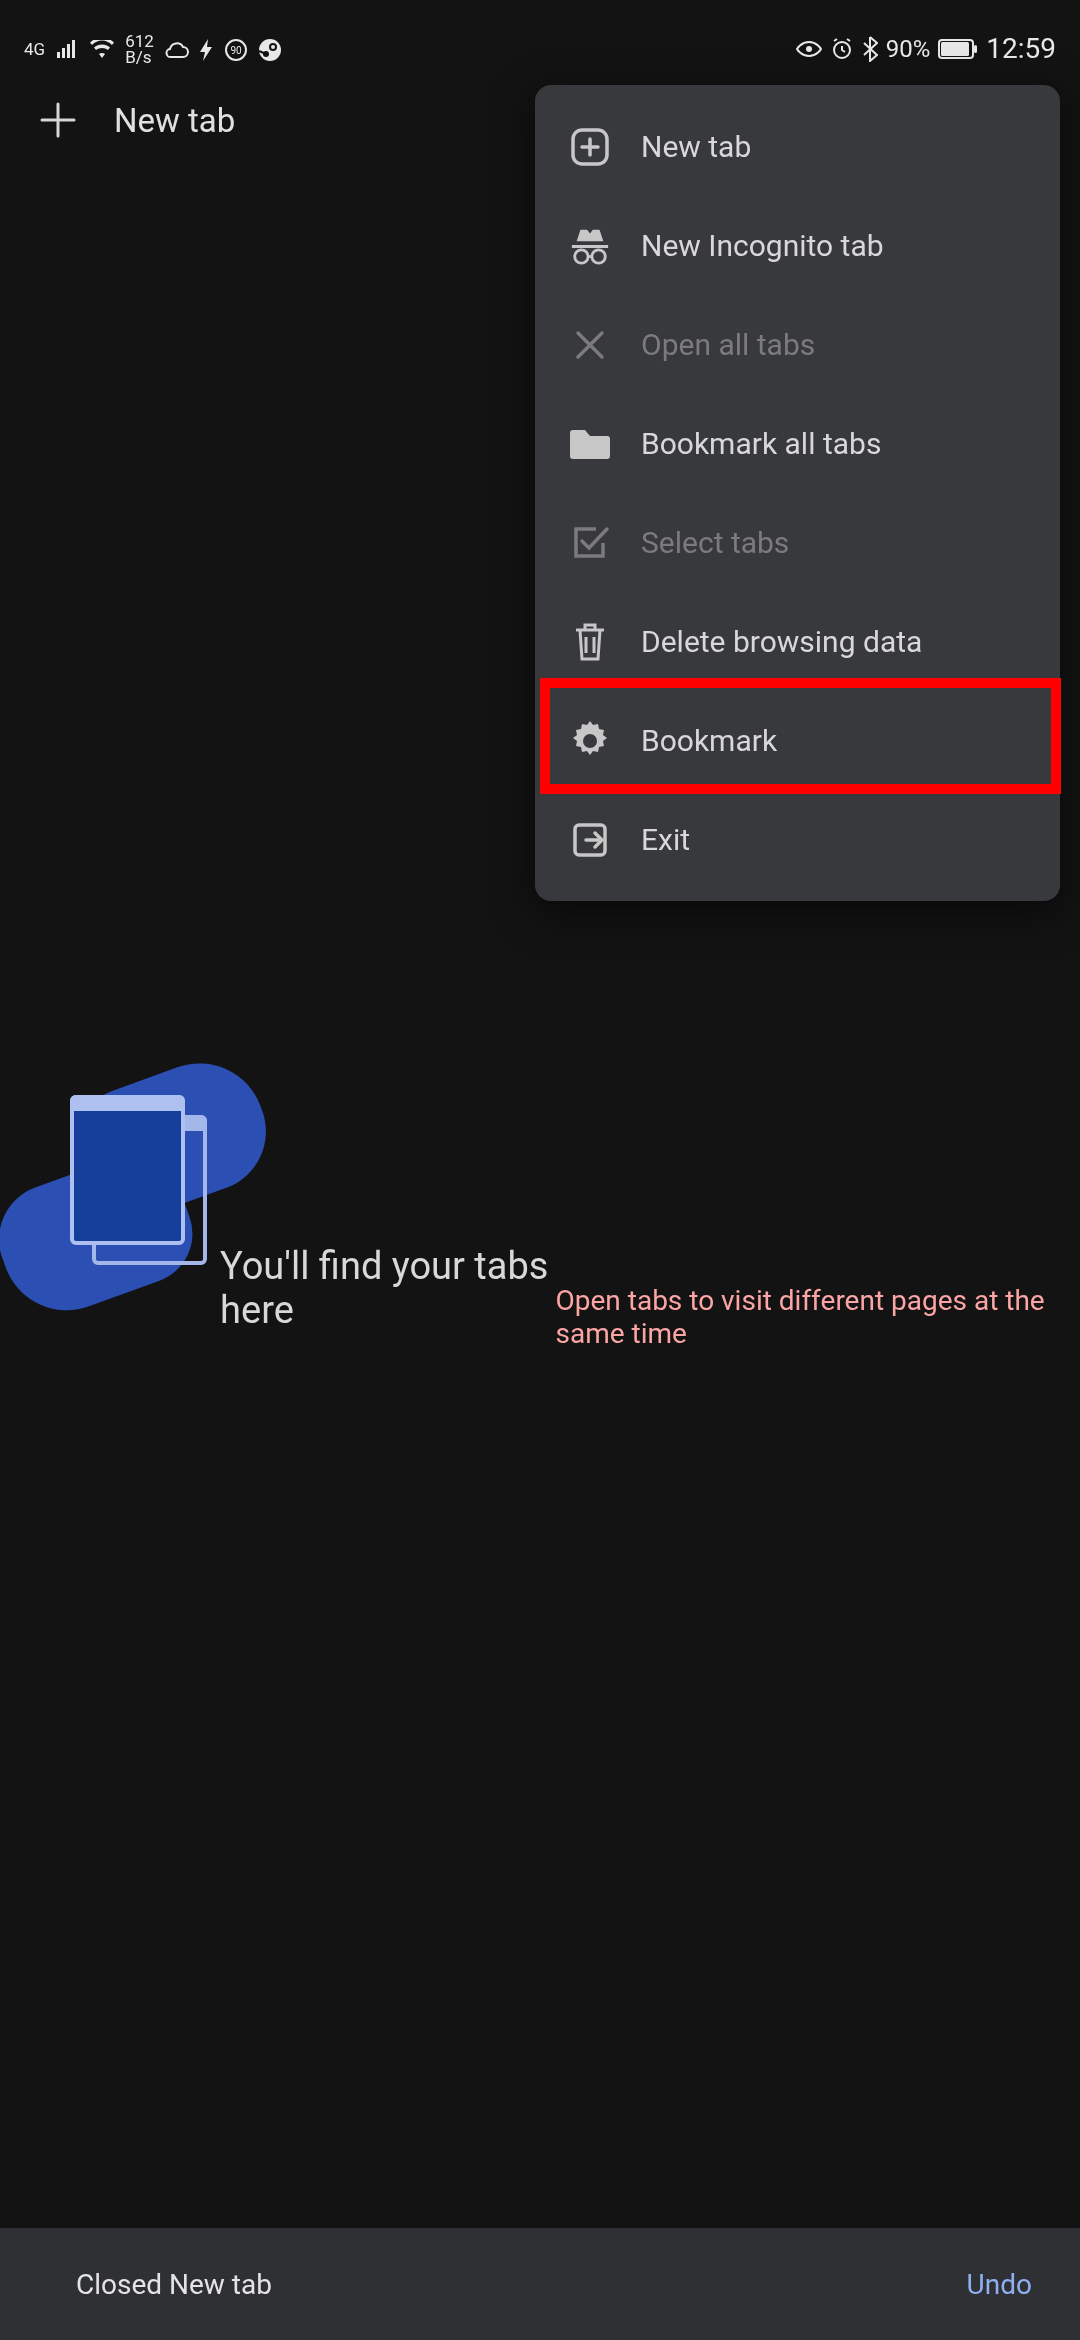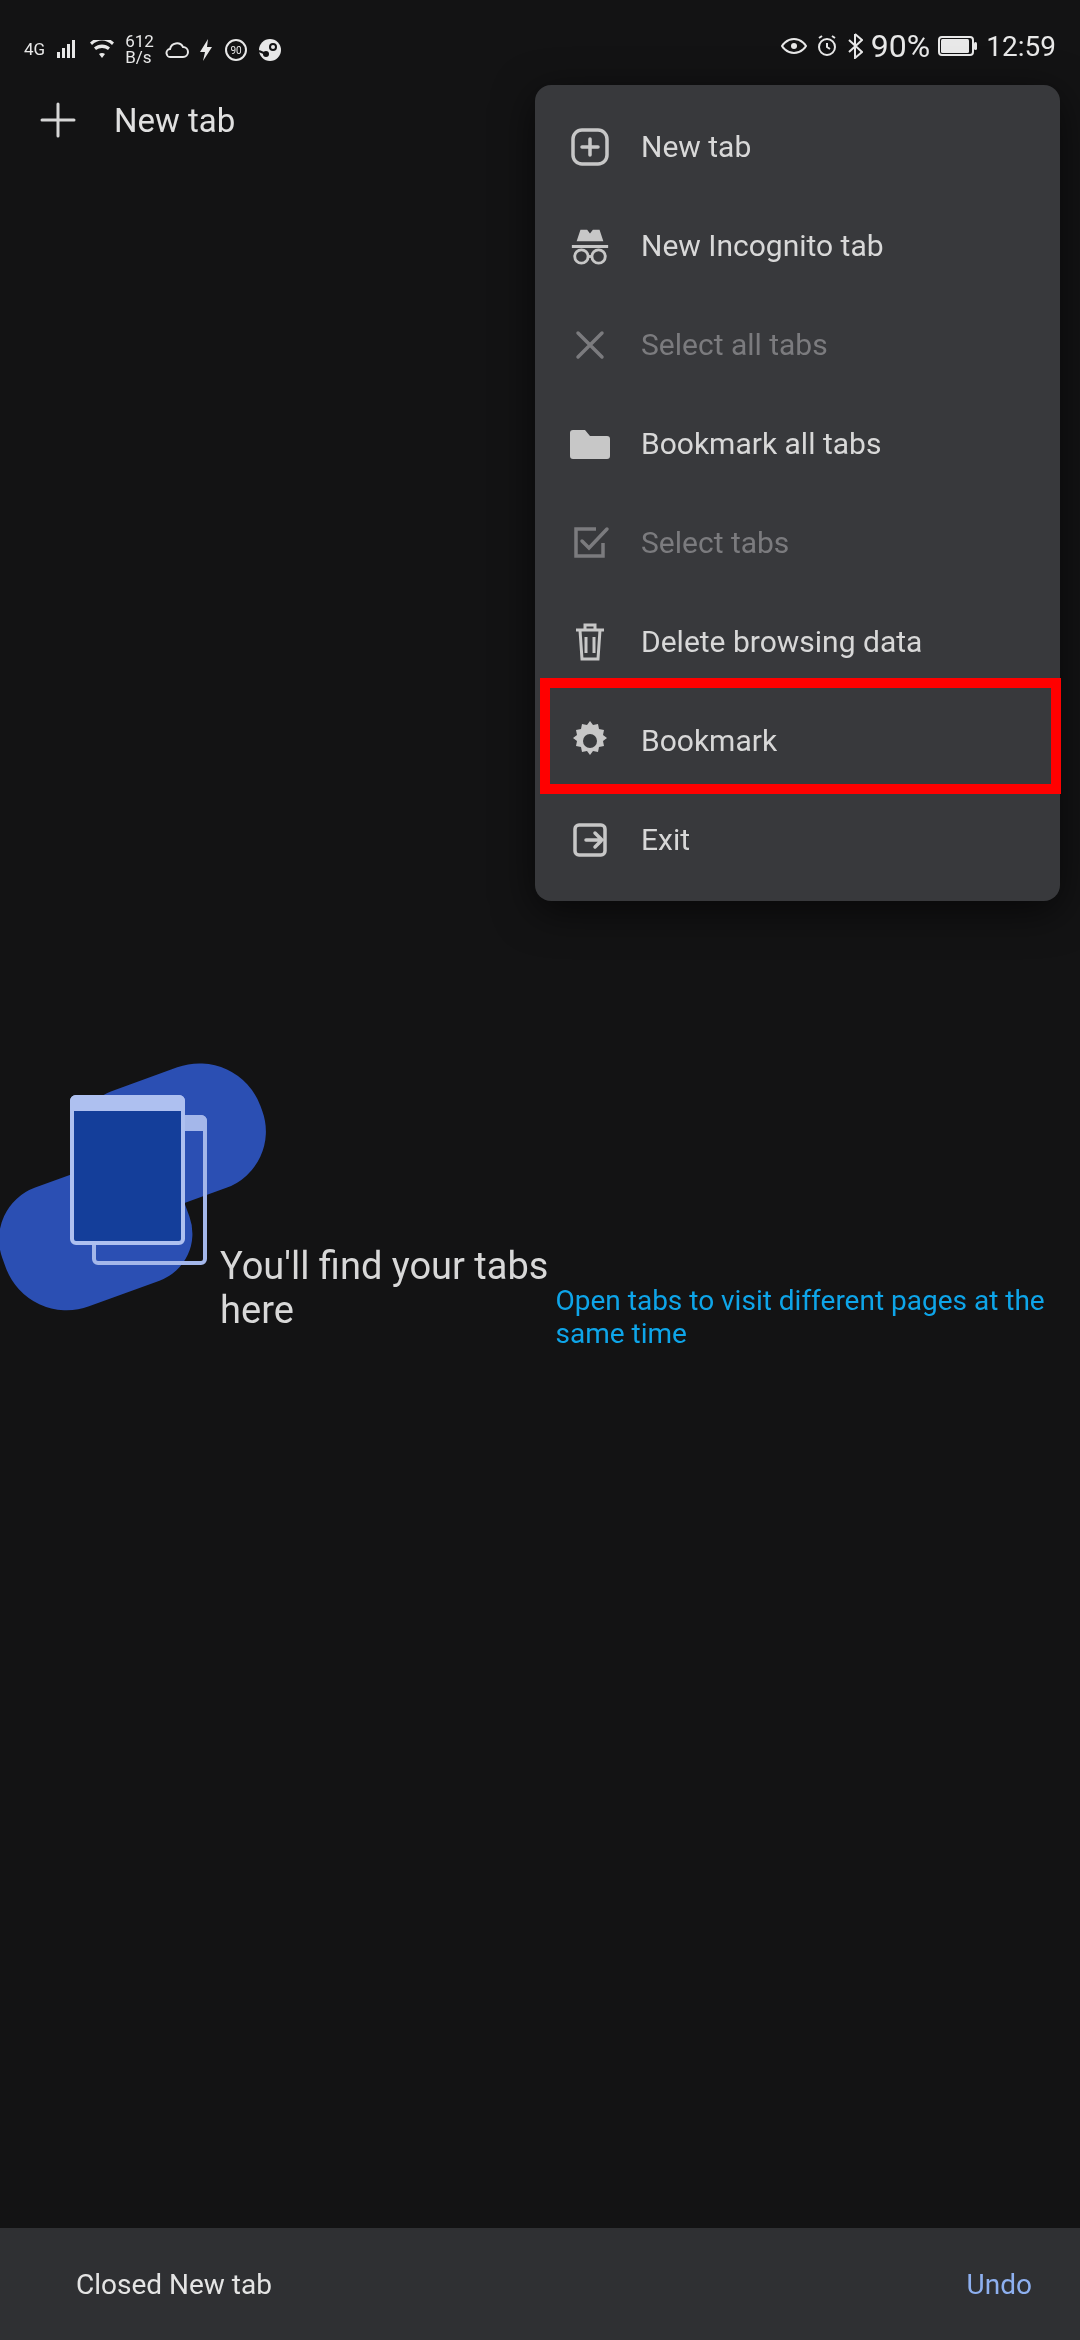--- a/index.html
+++ b/index.html
@@ -136,21 +136,21 @@
       background: #a4b7ea;
       border-radius: 6px 6px 0 0;
     }
     .empty-title {
       font-size: 38px;
       color: #d8d8d8;
       margin-bottom: 18px;
     }
     .empty-subtitle {
       font-size: 28px;
-      color: #0ea5e9;
+      color: #fca5a5;
     }
     .menu-panel {
       position: absolute;
       top: 85px;
       right: 20px;
       width: 525px;
       background: #38393c;
       border-radius: 16px;
       padding: 12px 0;
       box-shadow: 0 10px 40px rgba(0,0,0,0.6);
@@ -269,21 +269,21 @@
       <svg width="24" height="24" viewBox="0 0 24 24">
           <circle cx="12" cy="13" r="8" fill="none" stroke="#e8e8e8" stroke-width="2"></circle>
           <path stroke="#e8e8e8" stroke-width="2" d="M12 9v4l3 2M4 4l3-2M20 4l-3-2"></path>
         </svg>
     </span>
     <span>
       <svg width="16" height="26" viewBox="0 0 16 26">
           <path fill="none" stroke="#e8e8e8" stroke-width="2" d="M8 1v24l7-6L2 7m0 12l13-12-7-6"></path>
         </svg>
     </span>
-    <span style="font-size:32px;">90%</span>
+    <span style="font-size:24px;">90%</span>
     <span class="battery-icon">
       <svg width="40" height="20" viewBox="0 0 40 20">
           <rect x="1" y="1" width="34" height="18" rx="3" fill="none" stroke="#e8e8e8" stroke-width="2"></rect>
           <rect x="3" y="3" width="28" height="14" rx="1.5" fill="#e8e8e8"></rect>
           <rect x="36" y="6" width="3" height="8" rx="1.5" fill="#e8e8e8"></rect>
         </svg>
     </span>
     <span style="font-size:28px;">12:59</span>
   </div>
 </div>
@@ -328,21 +328,21 @@
         </svg>
     </span>
     <span class="menu-item-label">New Incognito tab</span>
   </div>
   <div class="menu-item disabled">
     <span class="menu-item-icon">
       <svg width="36" height="36" viewBox="0 0 36 36">
           <path stroke="currentColor" stroke-width="3.5" stroke-linecap="round" d="M6 6l24 24M30 6L6 30"></path>
         </svg>
     </span>
-    <span class="menu-item-label">Select all tabs</span>
+    <span class="menu-item-label">Open all tabs</span>
   </div>
   <div class="menu-item">
     <span class="menu-item-icon">
       <svg width="42" height="36" viewBox="0 0 42 36">
           <path fill="currentColor" d="M4 4h12l5 6h17a3 3 0 013 3v17a3 3 0 01-3 3H4a3 3 0 01-3-3V7a3 3 0 013-3z"></path>
         </svg>
     </span>
     <span class="menu-item-label">Bookmark all tabs</span>
   </div>
   <div class="menu-item disabled">

